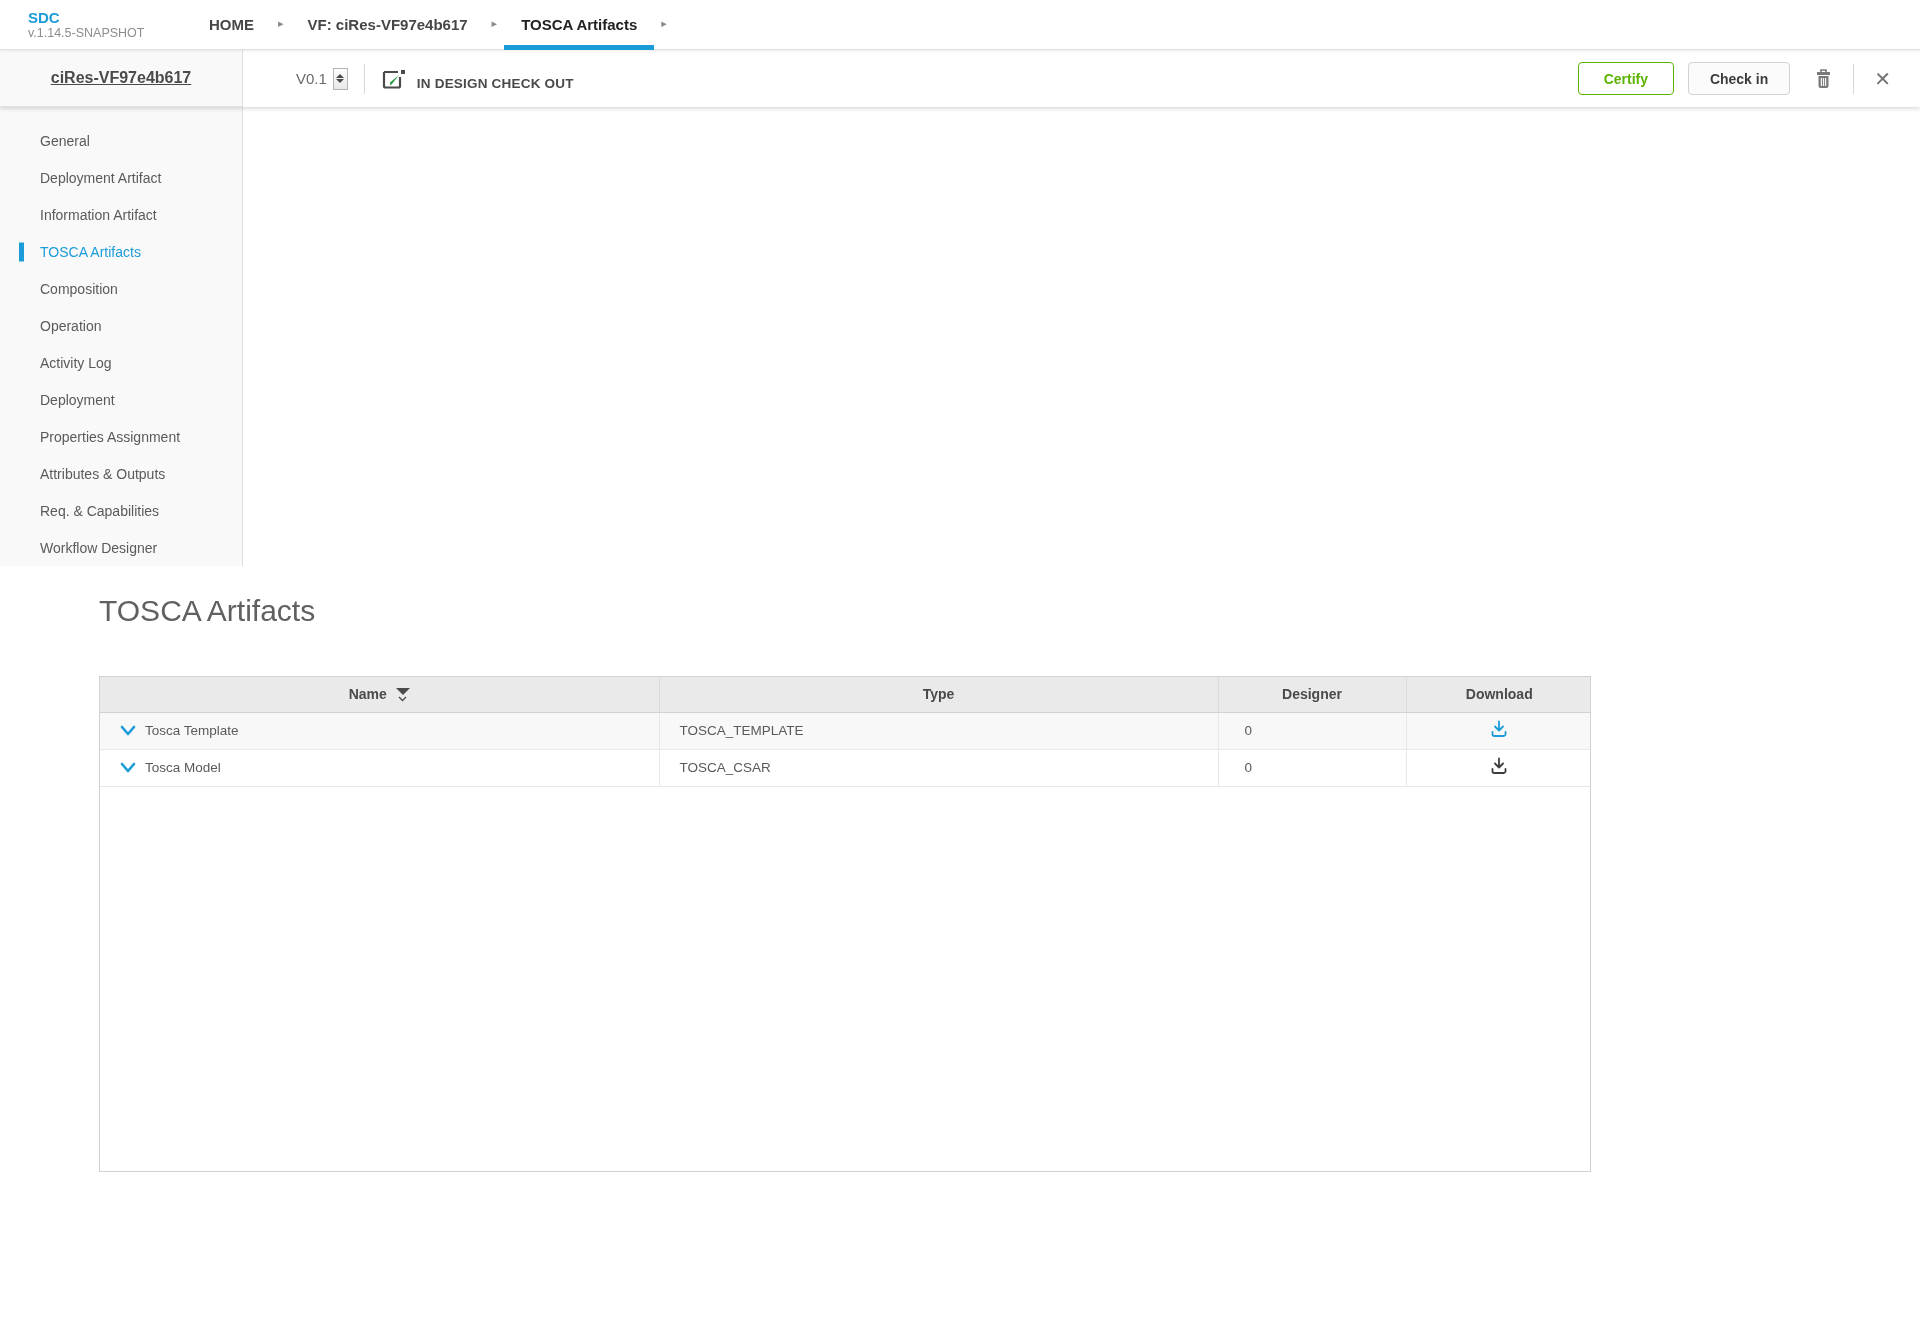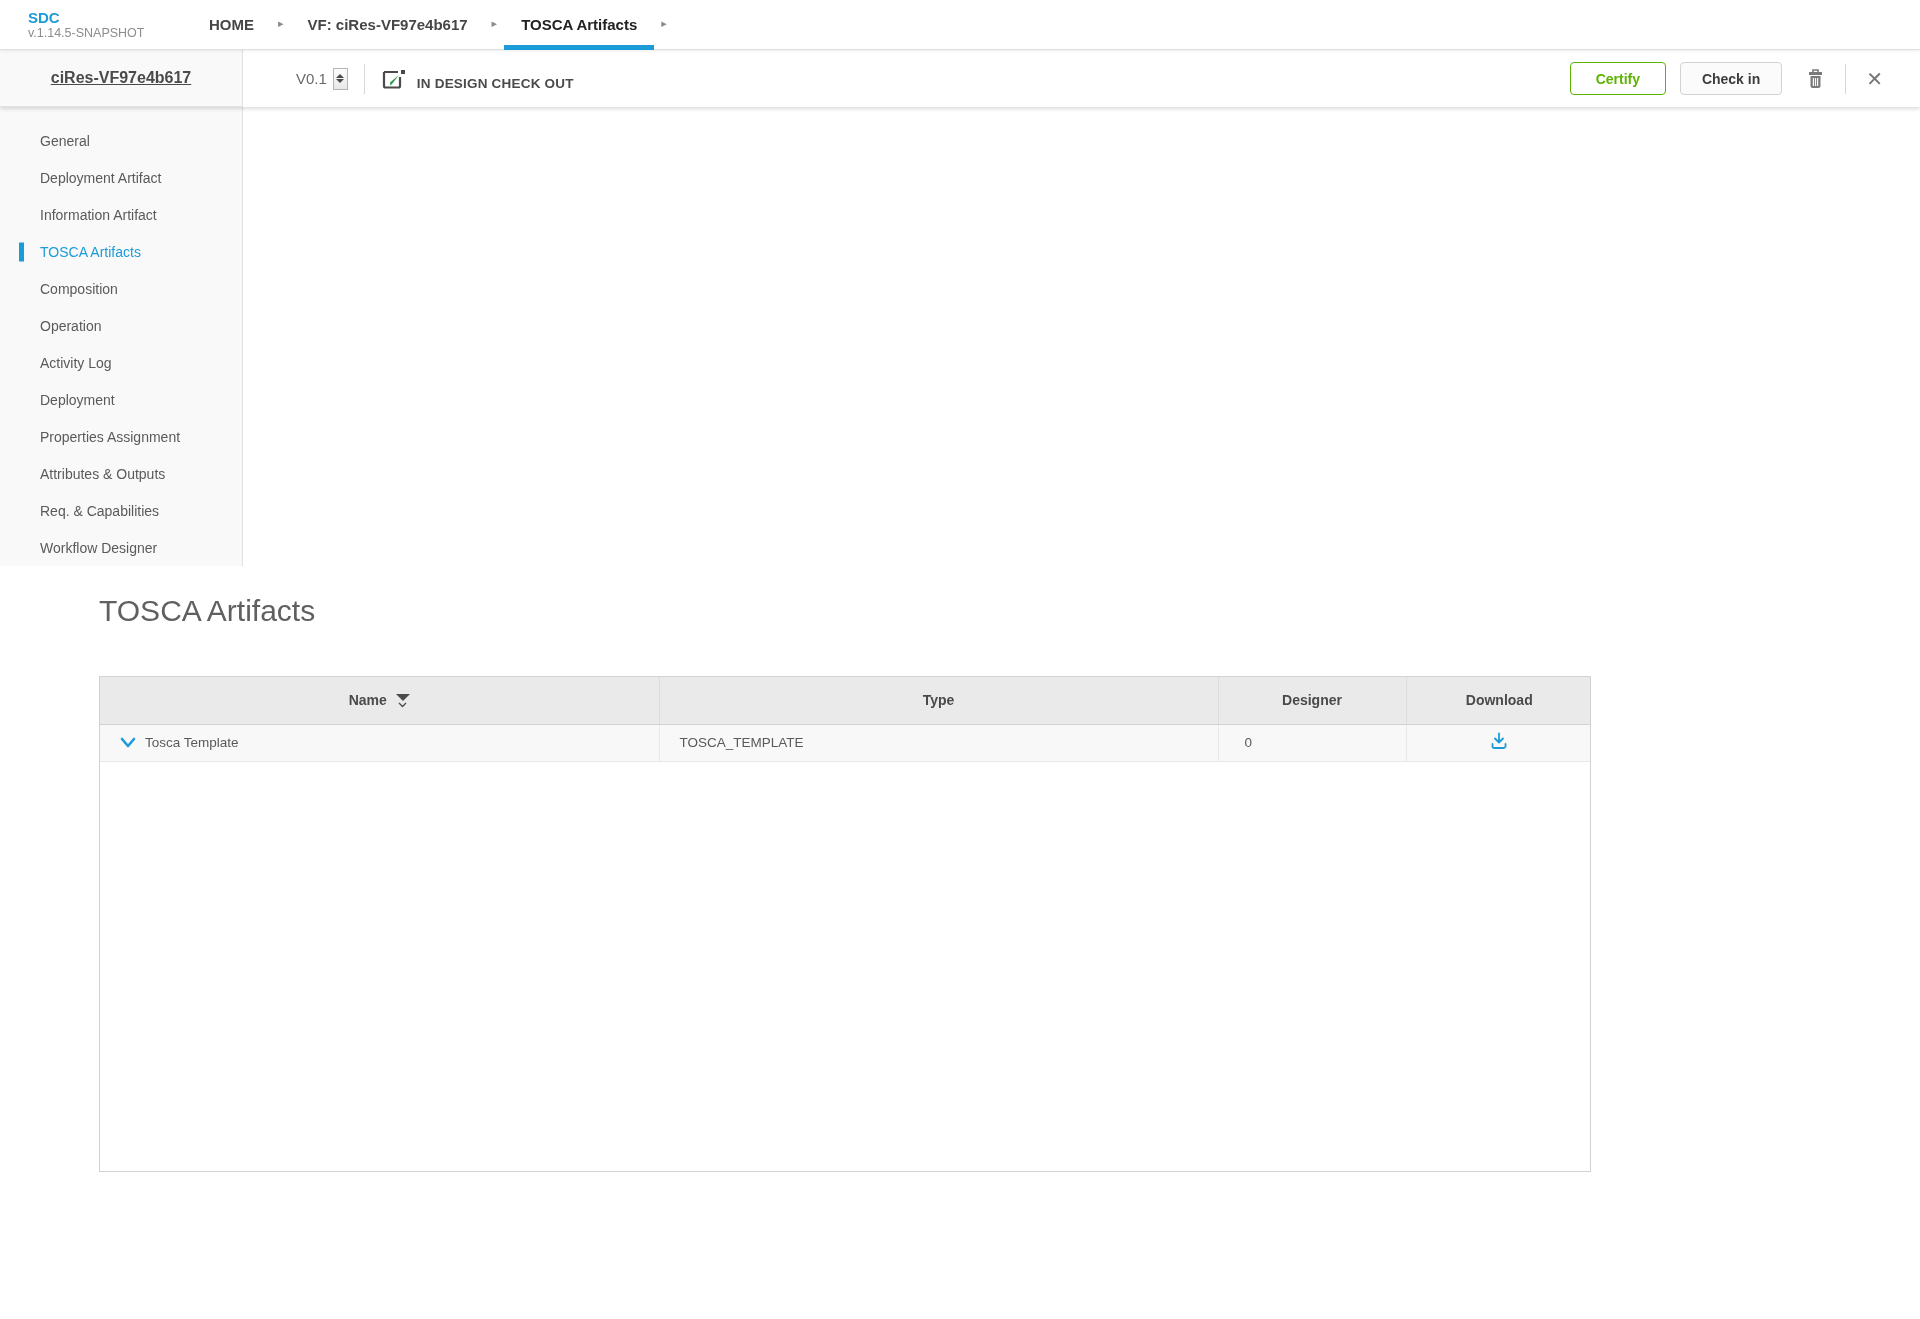--- a/index.html
+++ b/index.html
@@ -79,21 +79,21 @@
     align-items: center;
     justify-content: center;
     text-decoration: underline;
   }
   .entity-title { font-size: 16px; font-weight: bold; color: #4a4a4a; }
   .ws-header-right {
     flex: 1;
     display: flex;
     align-items: center;
     padding-left: 53px;
-    padding-right: 33px;
+    padding-right: 25px;
   }
   .version-label { font-size: 15px; color: #6a6a6a; margin-right: 6px; }
   .version-stepper {
     width: 15px; height: 22px;
     border: 1px solid #b5b5b5;
     background: linear-gradient(#fdfdfd, #e8e8e8);
     display: flex;
     flex-direction: column;
     align-items: center;
     justify-content: center;
@@ -216,21 +216,21 @@
     border: 1px solid #d2d2d2;
     background: #ffffff;
     overflow: hidden;
   }
   table.artifacts { width: 100%; border-collapse: collapse; table-layout: fixed; }
   col.c-name { width: 559px; }
   col.c-type { width: 559px; }
   col.c-version { width: 188px; }
   col.c-download { width: 186px; }
   .artifacts th {
-    height: 47px;
+    height: 35px;
     background: #eaeaea;
     font-size: 14px;
     font-weight: bold;
     color: #4a4a4a;
     text-align: center;
     border-bottom: 1px solid #d2d2d2;
     border-right: 1px solid #dcdcdc;
     cursor: pointer;
   }
   .artifacts th:last-child { border-right: none; }
@@ -386,17 +386,43 @@
               <button class="dl-btn dl-blue">
                 <span style="display:inline-flex;">
                   <svg width="18" height="18" viewBox="0 0 18 18" fill="none" stroke="currentColor" stroke-width="1.8" stroke-linecap="round" stroke-linejoin="round">
                     <path d="M9 1.5 v8.5 M5 6.5 L9 10.5 L13 6.5"></path>
                     <path d="M2.5 12 v2.2 a1.8 1.8 0 0 0 1.8 1.8 h9.4 a1.8 1.8 0 0 0 1.8 -1.8 V12"></path>
                   </svg>
                 </span>
               </button>
             </td>
           </tr>
+          <tr>
+            <td>
+              <div class="cell-name">
+                <button class="chev-btn">
+                  <span style="display:inline-flex;">
+                    <svg width="16" height="12" viewBox="0 0 16 12">
+                        <path d="M2 2 L8 9 L14 2" stroke="#1b9cd8" stroke-width="2.6" fill="none" stroke-linecap="round" stroke-linejoin="round"></path>
+                      </svg>
+                  </span>
+                </button>
+                <span>Tosca Model</span>
+              </div>
+            </td>
+            <td class="cell-type">TOSCA_CSAR</td>
+            <td class="cell-version">0</td>
+            <td class="cell-download">
+              <button class="dl-btn dl-dark">
+                <span style="display:inline-flex;">
+                  <svg width="18" height="18" viewBox="0 0 18 18" fill="none" stroke="currentColor" stroke-width="1.8" stroke-linecap="round" stroke-linejoin="round">
+                    <path d="M9 1.5 v8.5 M5 6.5 L9 10.5 L13 6.5"></path>
+                    <path d="M2.5 12 v2.2 a1.8 1.8 0 0 0 1.8 1.8 h9.4 a1.8 1.8 0 0 0 1.8 -1.8 V12"></path>
+                  </svg>
+                </span>
+              </button>
+            </td>
+          </tr>
         </tbody>
       </table>
     </div>
   </main>
 </div>
 
 </body></html>

